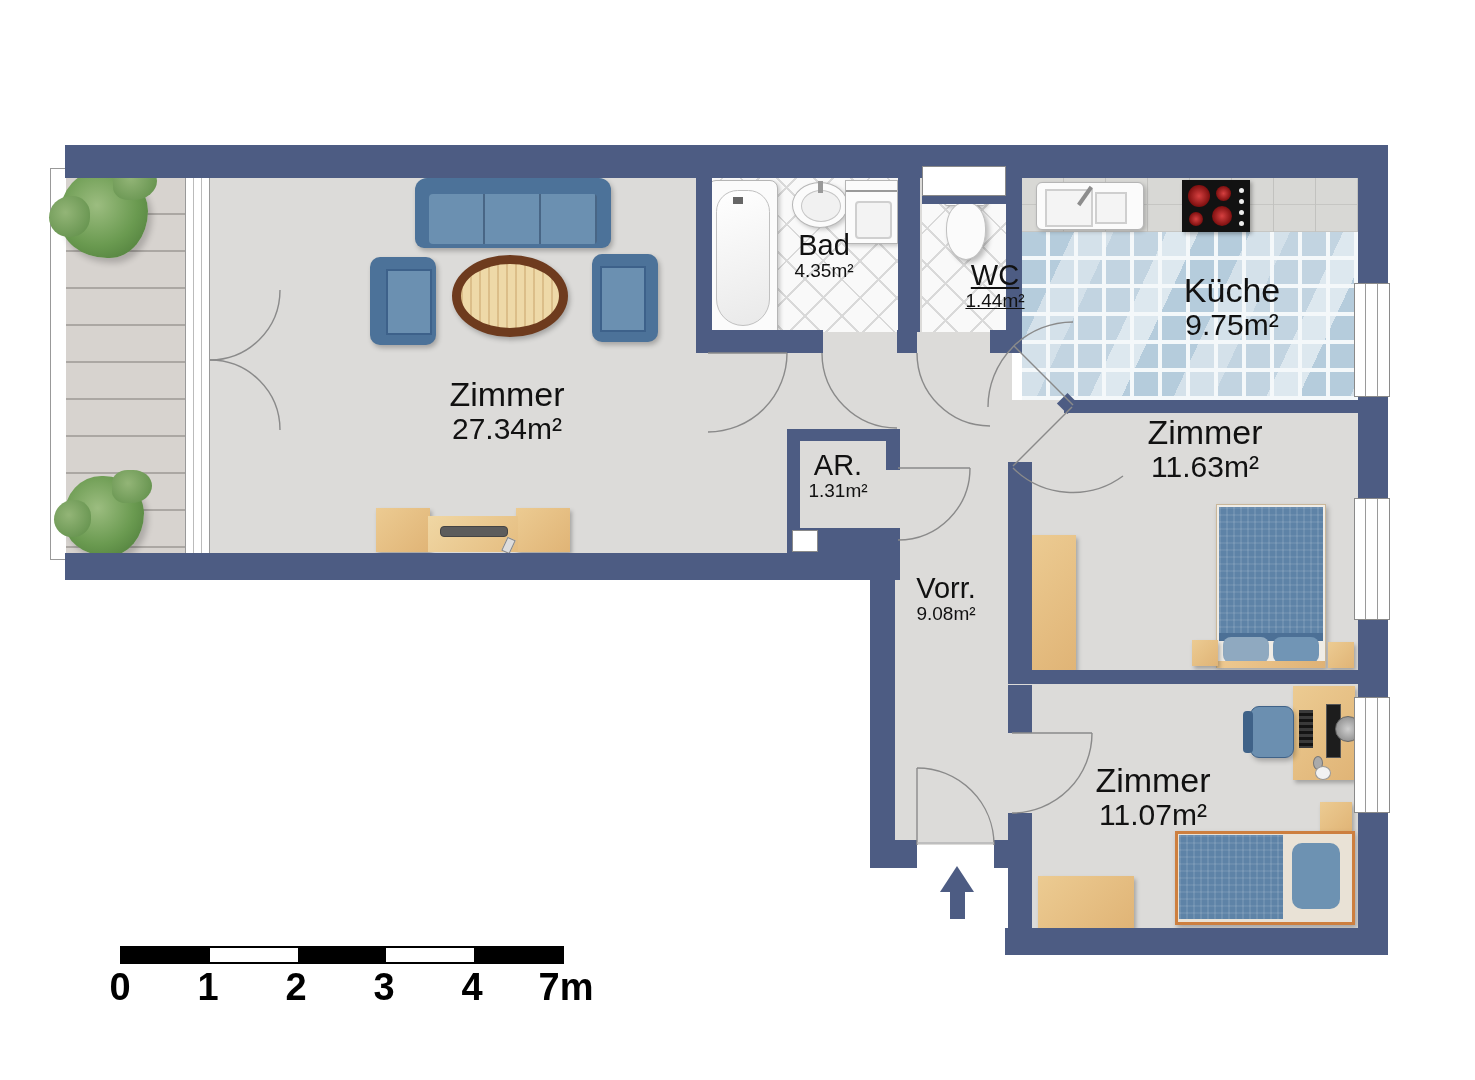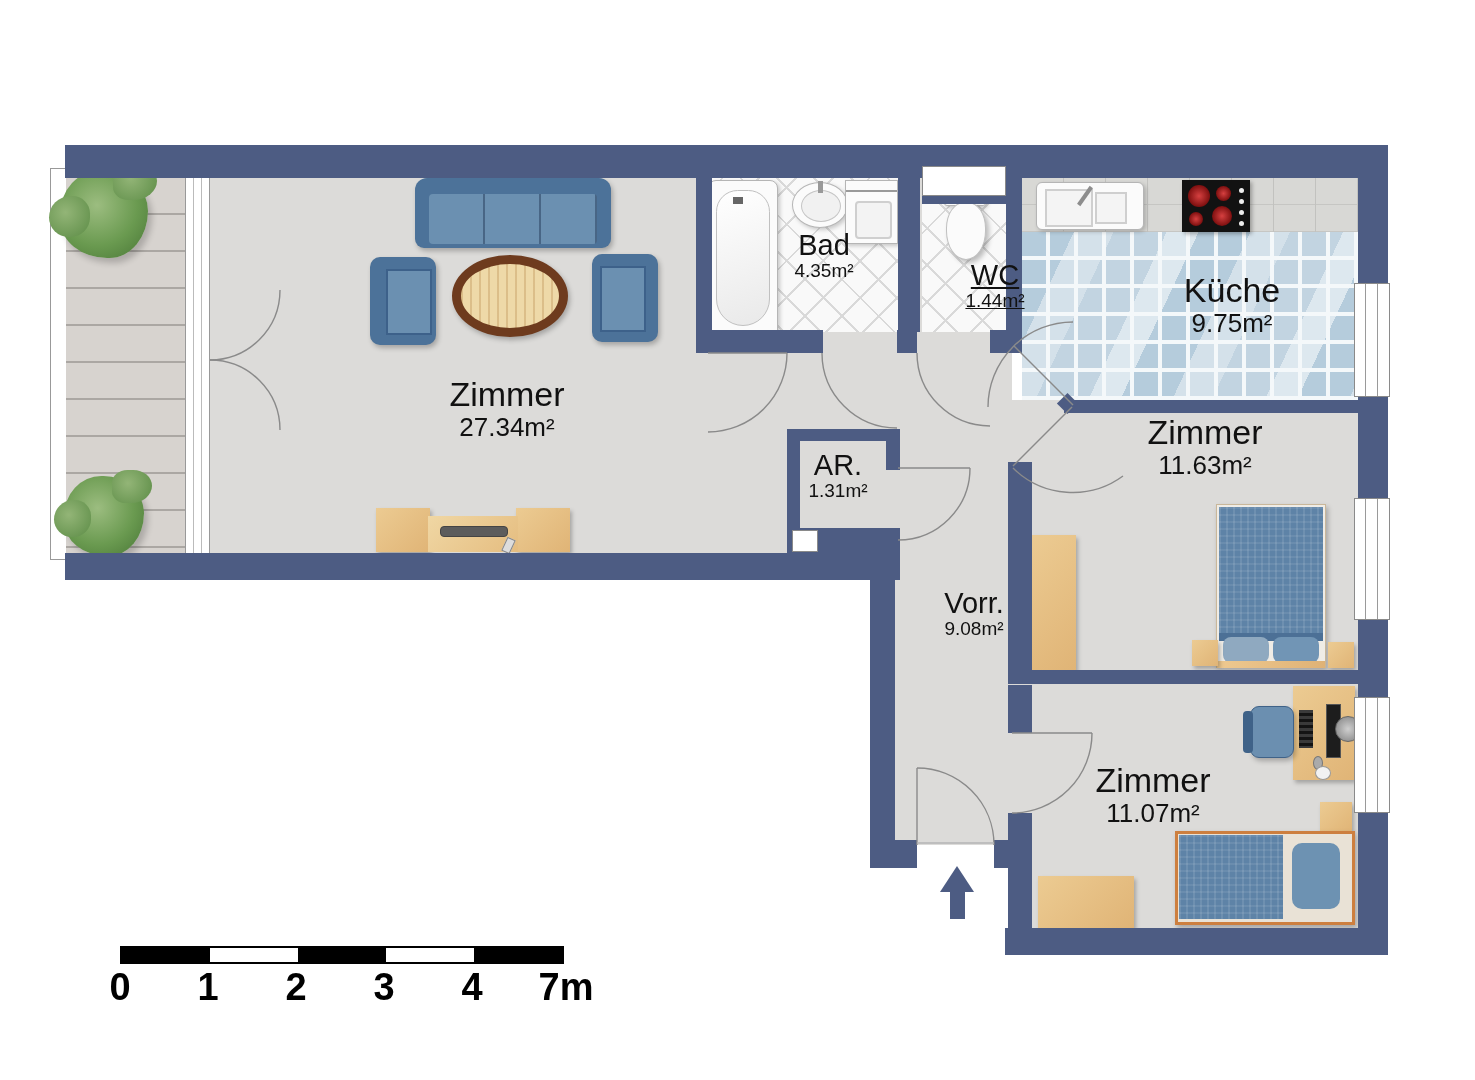--- a/index.html
+++ b/index.html
@@ -29,21 +29,21 @@
   .wood{background:linear-gradient(135deg, var(--wood,#eccb92), #e0b476);box-shadow:2px 3px 4px rgba(0,0,0,.25);}
   .windowband{position:absolute;background:
       linear-gradient(to right, #999 0 1px, transparent 1px 8px, #bbb 8px 9px, transparent 9px 16px, #bbb 16px 17px, transparent 17px 24px, #999 24px 25px),#fff;}
   .plant{position:absolute;background:radial-gradient(circle at 42% 40%, #9cbd80, var(--plant,#6a9a50) 55%, #4f7d3b 90%);
          border-radius:48% 52% 45% 55% / 52% 48% 55% 45%;filter:none;box-shadow:4px 5px 6px rgba(0,0,0,.2);}
   .plant::before{content:"";position:absolute;width:46%;height:46%;left:-12%;top:30%;
          background:radial-gradient(circle at 40% 40%, #93b577, #5c8c46);border-radius:55% 45% 50% 50%;}
   .plant::after{content:"";position:absolute;width:50%;height:42%;right:-10%;top:-8%;
          background:radial-gradient(circle at 40% 40%, #93b577, #5c8c46);border-radius:45% 55% 60% 40%;}
   .room-label{position:absolute;transform:translateX(-50%);text-align:center;line-height:1.08;white-space:nowrap;}
-  .rn-lg{font-size:34px;} .ra-lg{font-size:26px;}
+  .rn-lg{font-size:34px;} .ra-lg{font-size:30px;}
   .rn-sm{font-size:29px;} .ra-sm{font-size:19px;}
   .soft{box-shadow:2px 3px 5px rgba(0,0,0,.25);}
   .fixture{position:absolute;background:#fbfbfb;border:1px solid #b5b5b5;box-sizing:border-box;box-shadow:2px 2px 4px rgba(0,0,0,.2);}
   #scalebar{position:absolute;left:120px;top:946px;width:440px;height:14px;border:2px solid var(--scale,#000);display:flex;}
   #scalebar .seg{flex:1 1 0;}
   .seg.b{background:var(--scale,#000);} .seg.w{background:#fff;}
   .tick{position:absolute;top:966px;transform:translateX(-50%);font-size:38px;font-weight:bold;color:var(--scale,#000);}
   svg.overlay{position:absolute;left:0;top:0;}
   .arrow-head{position:absolute;width:0;height:0;border-left:17px solid transparent;border-right:17px solid transparent;
       border-bottom:26px solid var(--wall,#4d5c83);}
@@ -257,21 +257,21 @@
     <div class="ra-sm">1.44m²</div>
   </div>
   <div class="room-label" style="left:1232px;top:272px;">
     <div class="rn-lg">Küche</div>
     <div class="ra-lg">9.75m²</div>
   </div>
   <div class="room-label" style="left:838px;top:450px;">
     <div class="rn-sm">AR.</div>
     <div class="ra-sm">1.31m²</div>
   </div>
-  <div class="room-label" style="left:946px;top:588px;margin-left:28px;">
+  <div class="room-label" style="left:946px;top:573px;">
     <div class="rn-sm">Vorr.</div>
     <div class="ra-sm">9.08m²</div>
   </div>
   <div class="room-label" style="left:1205px;top:414px;">
     <div class="rn-lg">Zimmer</div>
     <div class="ra-lg">11.63m²</div>
   </div>
   <div class="room-label" style="left:1153px;top:762px;">
     <div class="rn-lg">Zimmer</div>
     <div class="ra-lg">11.07m²</div>

